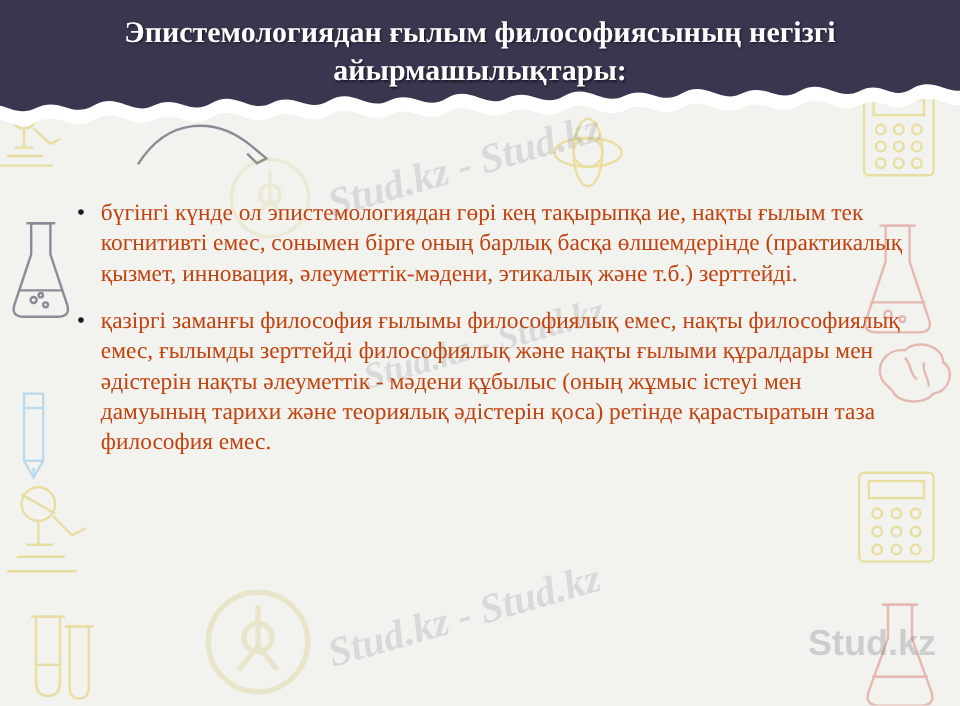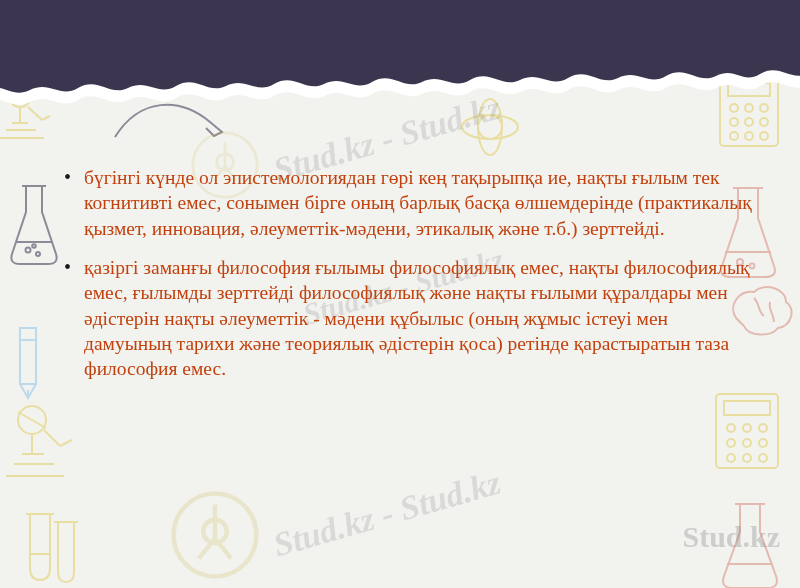--- a/index.html
+++ b/index.html
@@ -60,21 +60,21 @@
     height: 70px;
     opacity: 0.16;
     pointer-events: none;
     z-index: 1;
   }
   .wm-plain {
     position: absolute;
     right: 20px;
     bottom: 34px;
     font-size: 30px;
-    font-family: Liberation Serif, serif;
+    font-family: Liberation Sans, sans-serif;
     font-weight: bold;
     color: rgba(110,110,110,0.28);
     z-index: 1;
     pointer-events: none;
   }
 
   
   .banner-wrap {
     position: absolute;
     left: 0;
@@ -310,20 +310,21 @@
              C 404 91, 392 70, 372 82
              C 354 93, 344 74, 324 84
              C 306 93, 294 72, 274 84
              C 256 95, 246 76, 226 86
              C 208 95, 196 74, 176 86
              C 158 97, 148 78, 128 88
              C 110 97, 98 76, 78 88
              C 60 99, 50 80, 30 90
              C 12 99, 2 82, -10 90 Z" fill="#3b3550"></path>
   </svg>
+  <div class="banner-title">Эпистемологиядан ғылым философиясының негізгі айырмашылықтары:</div>
 </div>
 
 <div class="content">
   <ul class="bullets">
     <li> бүгінгі күнде ол эпистемологиядан гөрі кең тақырыпқа ие, нақты ғылым тек когнитивті емес, сонымен бірге оның барлық басқа өлшемдерінде (практикалық қызмет, инновация, әлеуметтік-мәдени, этикалық және т.б.) зерттейді.</li>
     <li>қазіргі заманғы философия ғылымы философиялық емес, нақты философиялық емес, ғылымды зерттейді философиялық және нақты ғылыми құралдары мен әдістерін нақты әлеуметтік - мәдени құбылыс (оның жұмыс істеуі мен дамуының тарихи және теориялық әдістерін қоса) ретінде қарастыратын таза философия емес.</li>
   </ul>
 </div>
 
 </body></html>

